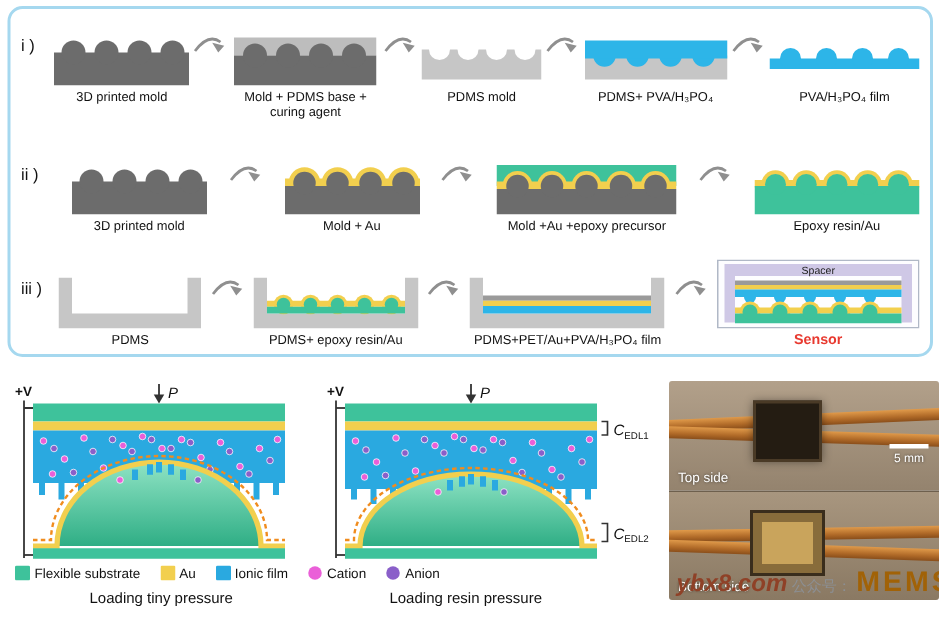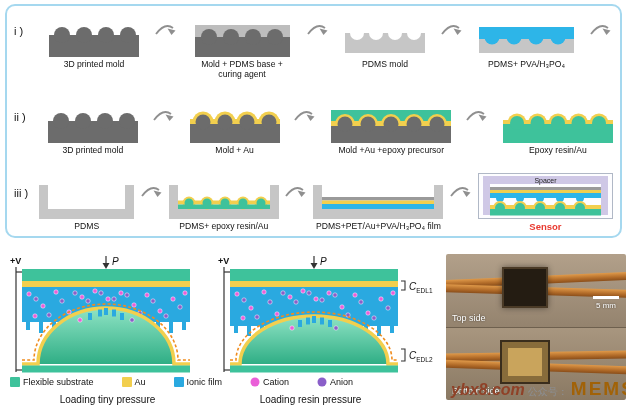--- a/index.html
+++ b/index.html
@@ -31,21 +31,21 @@
   .t9b{font-size:9px;font-weight:bold;fill:#111}
   .t10i{font-size:10px;font-style:italic;fill:#111}
   .tC{font-size:10px;font-style:italic;fill:#111}
   .tsub{font-size:6.5px;fill:#111}
   .tspacer{font-size:7px;fill:#222;text-anchor:middle}
 
   
   .panel-b{position:absolute;left:0;top:248px;width:446px;height:165px;}
   .sch1{position:absolute;left:10px;top:6px;}
   .sch2{position:absolute;left:218px;top:6px;}
-  .legend{position:absolute;left:10px;top:129px;width:430px;display:flex;align-items:center;gap:28px;font-size:9px;}
+  .legend{position:absolute;left:10px;top:129px;width:430px;display:flex;align-items:center;gap:13px;font-size:9px;}
   .leg-item{display:flex;align-items:center;gap:3px;}
   .sch-cap{position:absolute;top:146px;font-size:10px;text-align:center;}
   .sch-cap.c1{left:10px;width:195px;}
   .sch-cap.c2{left:218px;width:185px;}
 
   
   .photo{position:absolute;left:446px;top:254px;width:180px;height:146px;border-radius:2px;overflow:hidden;}
   .photo-half{position:relative;width:100%;height:73px;overflow:hidden;}
   .photo-top{background:linear-gradient(180deg,#b2a08a,#94836e);}
   .photo-bottom{background:linear-gradient(180deg,#a8967f,#8a7963);border-top:1px solid #6e604e;box-sizing:border-box;}
@@ -156,20 +156,32 @@
           <rect x="0" y="6" width="95" height="12" class="f-cyan"></rect>
         </svg>
           </div>
         <div class="cap">PDMS+ PVA/H₃PO₄</div>
       </div>
 
       <div class="arrow"><svg width="24" height="16">
             <use href="#arr"></use>
           </svg></div>
 
+      <div class="step">
+        <div class="shape-box">
+            <svg width="100" height="36" viewBox="0 0 100 36">
+          <rect x="0" y="18" width="100" height="7" class="f-cyan"></rect>
+          <circle cx="14" cy="18" r="7" class="f-cyan"></circle>
+              <circle cx="38" cy="18" r="7" class="f-cyan"></circle>
+          <circle cx="62" cy="18" r="7" class="f-cyan"></circle>
+              <circle cx="86" cy="18" r="7" class="f-cyan"></circle>
+        </svg>
+          </div>
+        <div class="cap">PVA/H₃PO₄ film</div>
+      </div>
     </div>
 
     <div class="prow">
       <div class="rlabel">ii )</div>
 
       <div class="step">
         <div class="shape-box">
             <svg width="90" height="36" viewBox="0 0 90 36">
           <rect x="0" y="14" width="90" height="22" class="f-dark"></rect>
           <circle cx="13" cy="14" r="8" class="f-dark"></circle>

